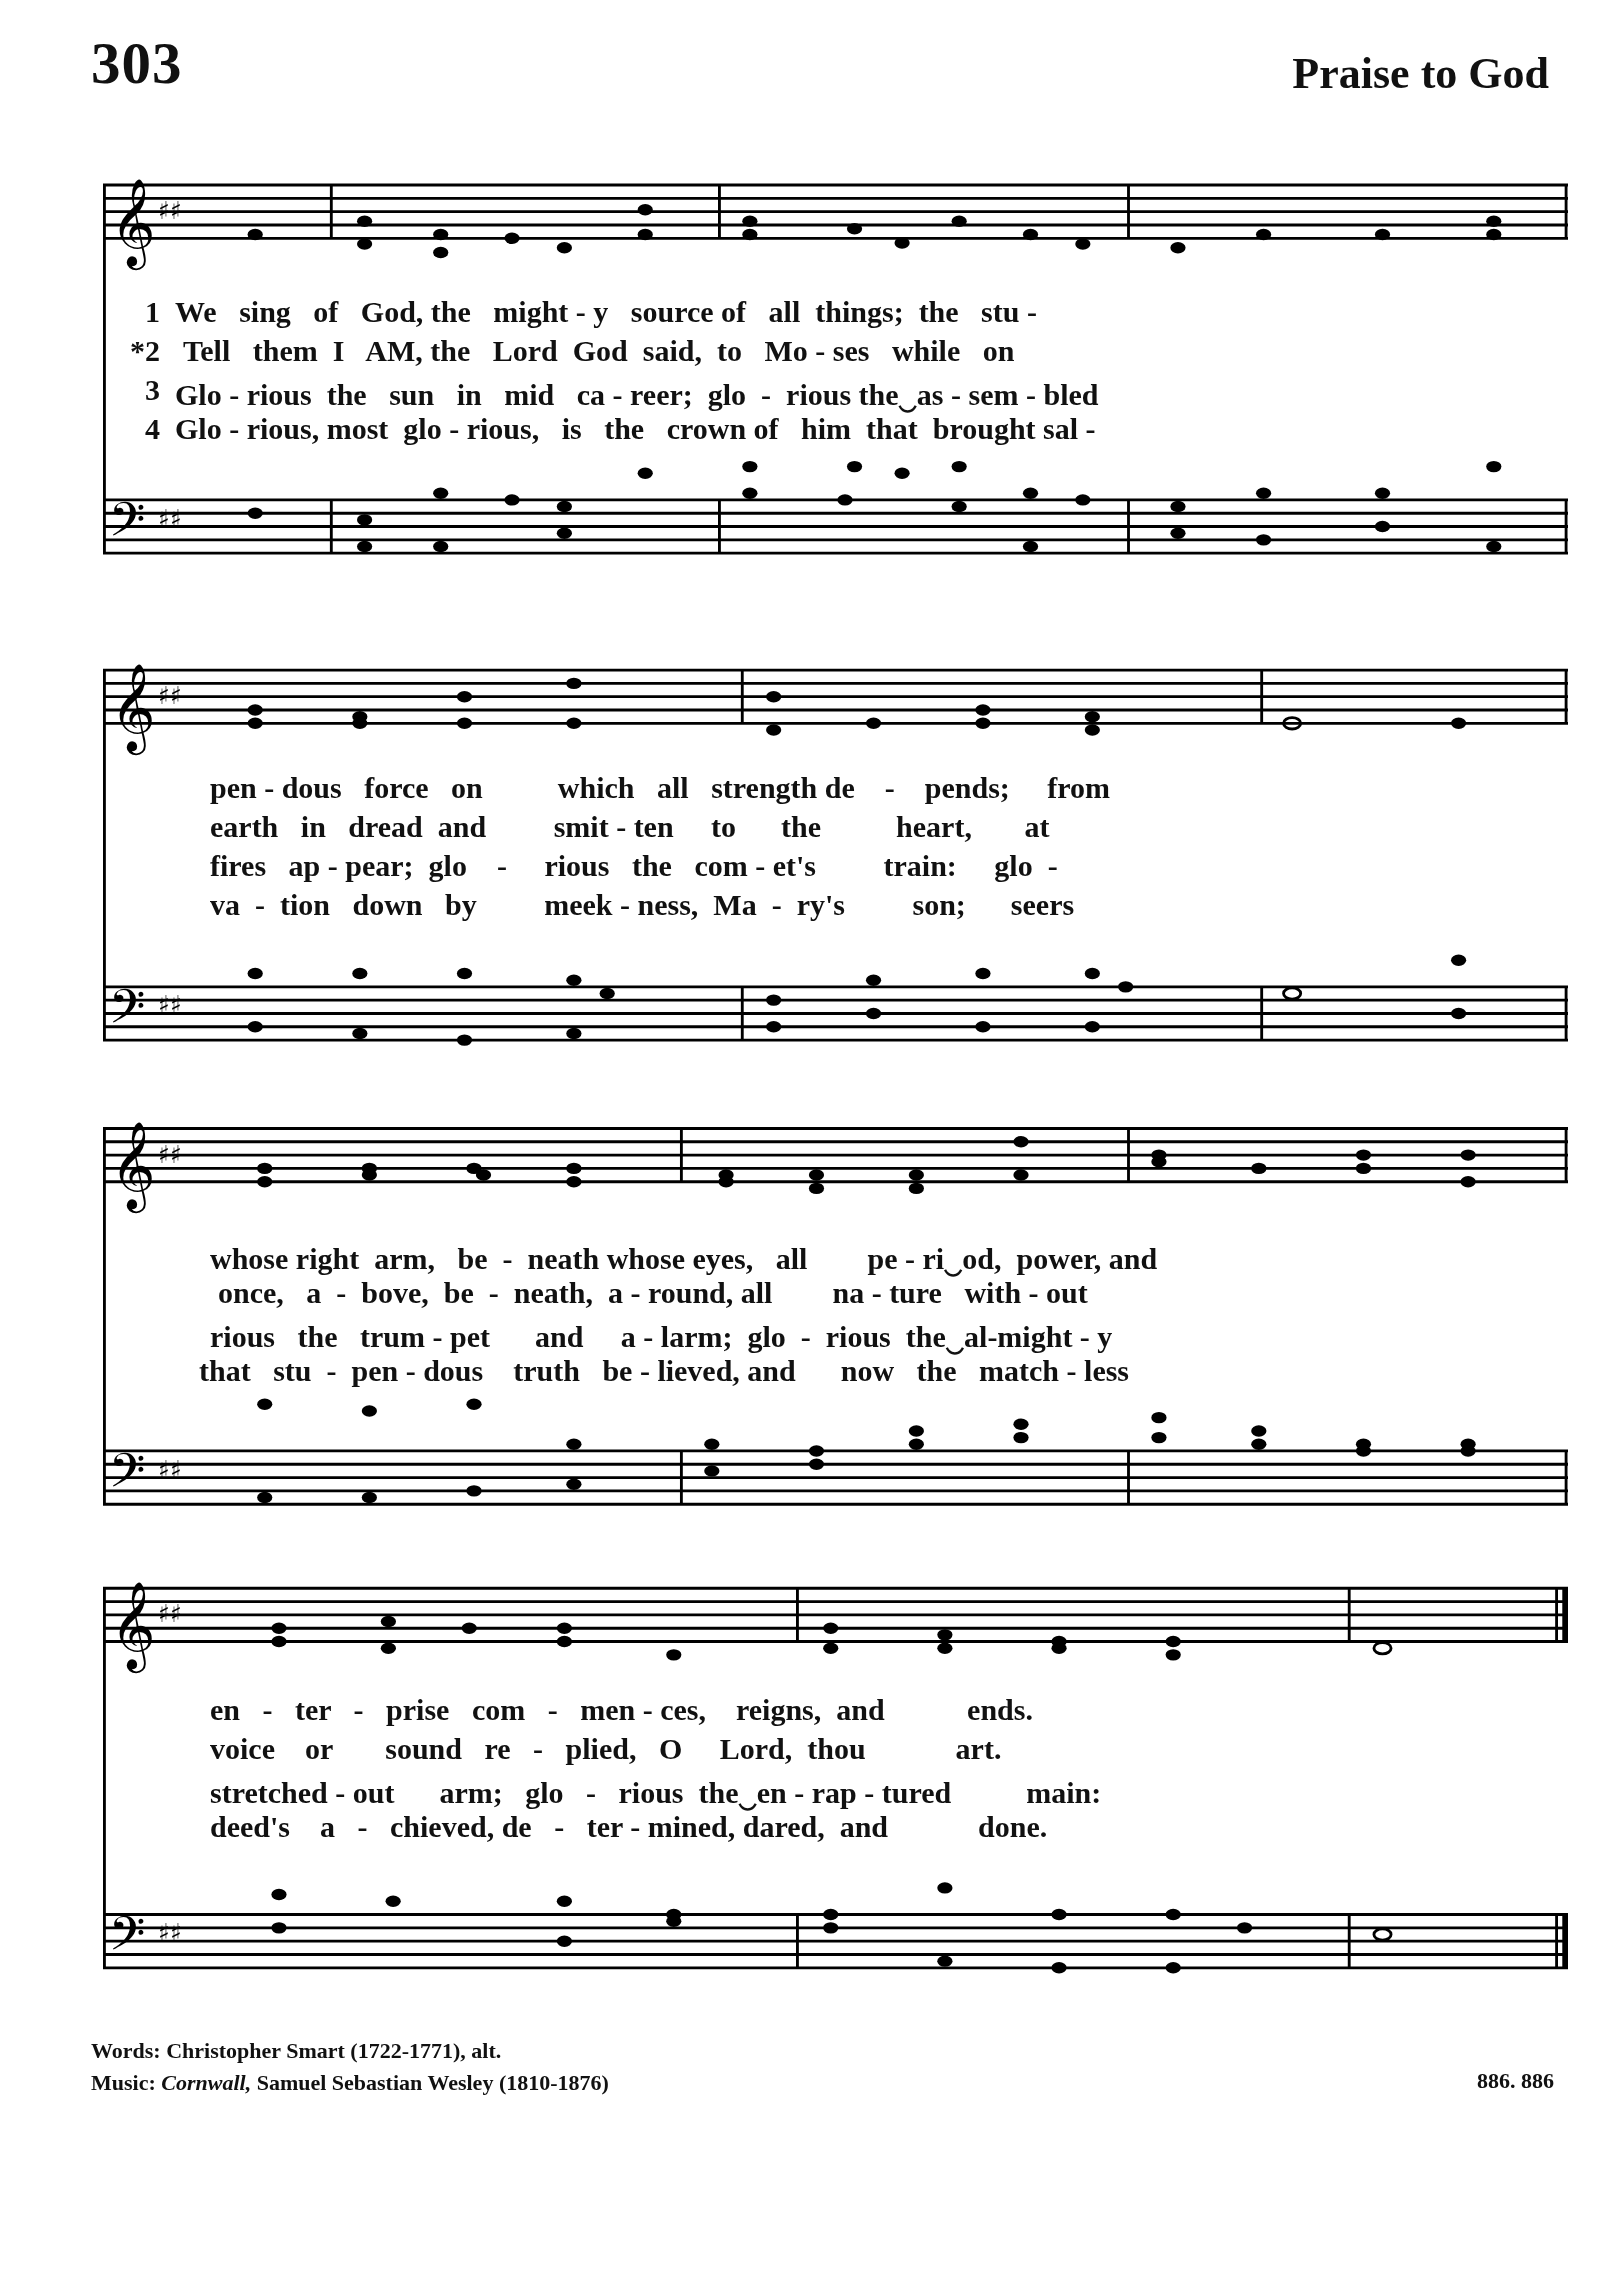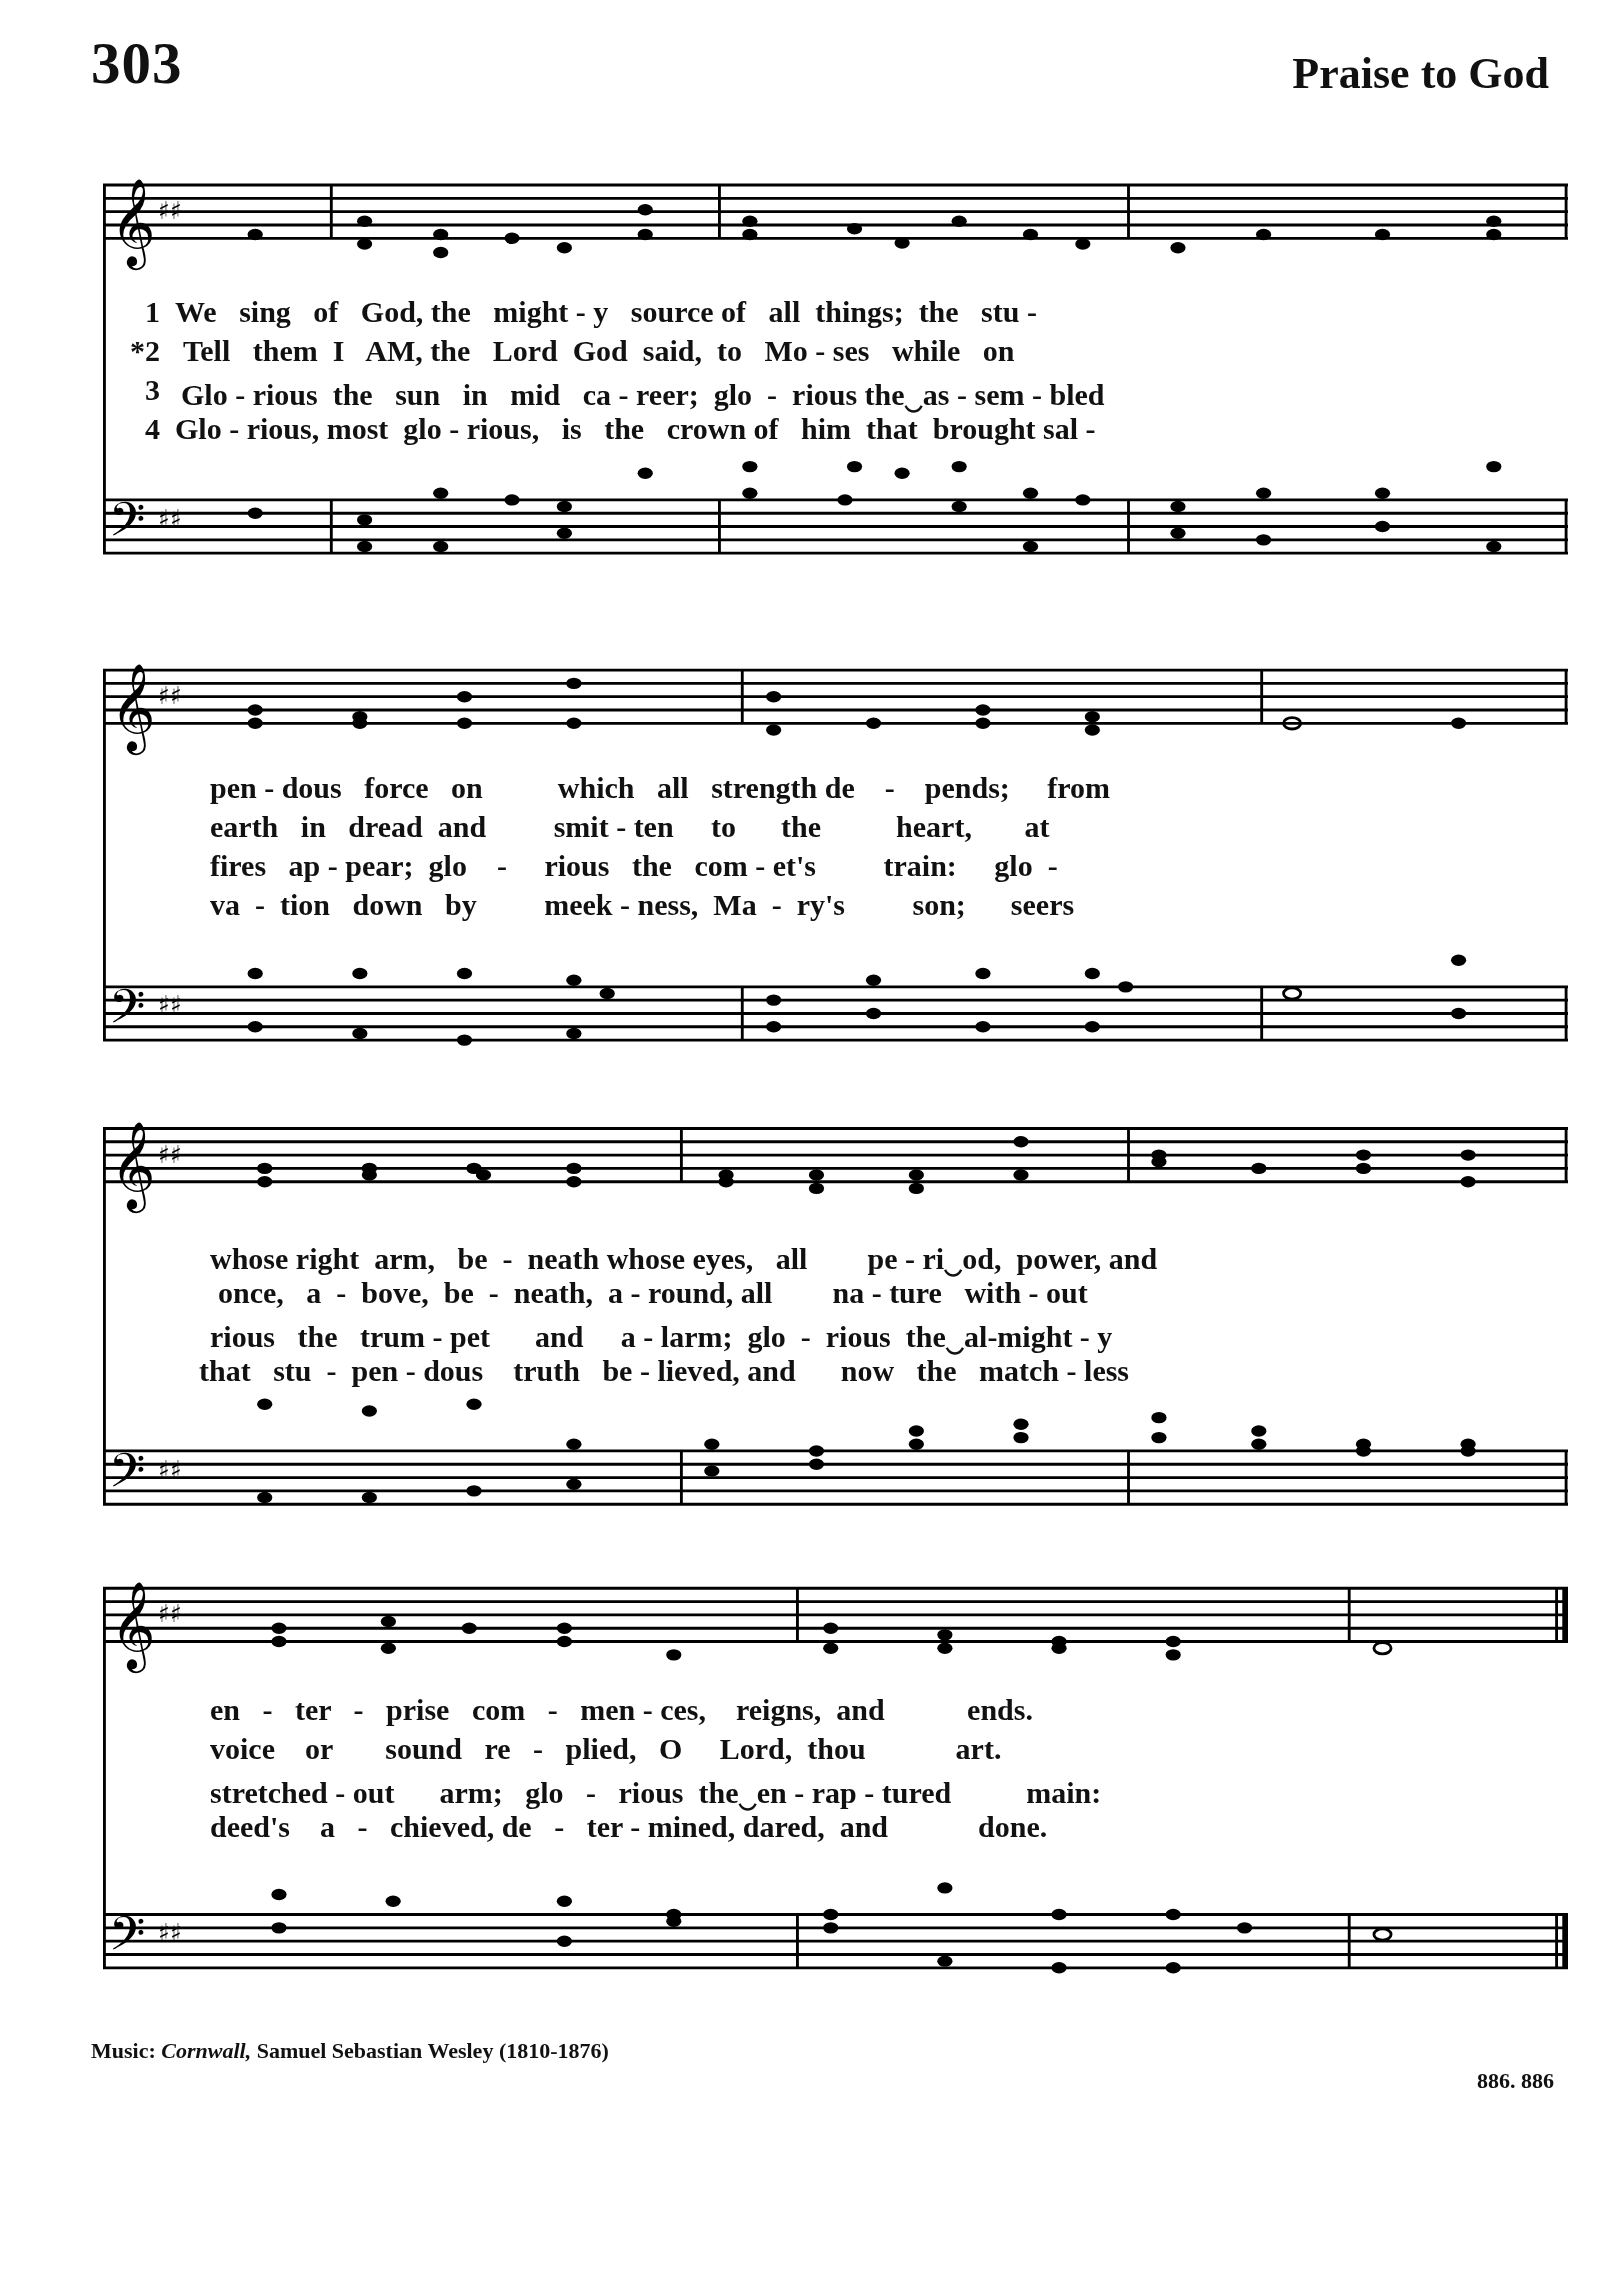--- a/index.html
+++ b/index.html
@@ -104,21 +104,21 @@
     <div class="lyric-line" style="top:0px;">
         <span class="vnum" style="left:0;">1</span>
         <span class="syl" style="left: 72px; white-space: pre;">We   sing   of   God, the   might - y   source of   all  things;  the   stu -</span>
       </div>
     <div class="lyric-line" style="top:39px;">
         <span class="vnum" style="left:0;">*2</span>
         <span class="syl" style="left: 80px; white-space: pre;">Tell   them  I   AM, the   Lord  God  said,  to   Mo - ses   while   on</span>
       </div>
     <div class="lyric-line" style="top:78px;">
         <span class="vnum" style="left:0;">3</span>
-        <span class="syl" style="left: 72px; white-space: pre; margin-left: 6px;">Glo - rious  the   sun   in   mid   ca - reer;  glo  -  rious the‿as - sem - bled</span>
+        <span class="syl" style="left: 72px; white-space: pre;">Glo - rious  the   sun   in   mid   ca - reer;  glo  -  rious the‿as - sem - bled</span>
       </div>
     <div class="lyric-line" style="top:117px;">
         <span class="vnum" style="left:0;">4</span>
         <span class="syl" style="left: 72px; white-space: pre;">Glo - rious, most  glo - rious,   is   the   crown of   him  that  brought sal -</span>
       </div>
   </div>
 </div>
 
 <div class="system" style="top:628px;height:438px;">
   <svg width="1465" height="438" viewBox="0 0 1540 460">
@@ -367,16 +367,17 @@
     <div class="lyric-line" style="top:78px;">
         <span class="syl" style="left: 107px; white-space: pre;">stretched - out      arm;   glo   -   rious  the‿en - rap - tured          main:</span>
       </div>
     <div class="lyric-line" style="top:117px;">
         <span class="syl" style="left: 107px; white-space: pre;">deed's    a   -   chieved, de   -   ter - mined, dared,  and            done.</span>
       </div>
   </div>
 </div>
 
 <div class="credits">
+  <div><span>Words:</span> <span>Christopher Smart (1722-1771), alt.</span></div>
   <div><span>Music:</span> <span class="ital">Cornwall,</span> <span>Samuel Sebastian Wesley (1810-1876)</span></div>
 </div>
 <div class="meter">886. 886</div>
 
 
 </body></html>

